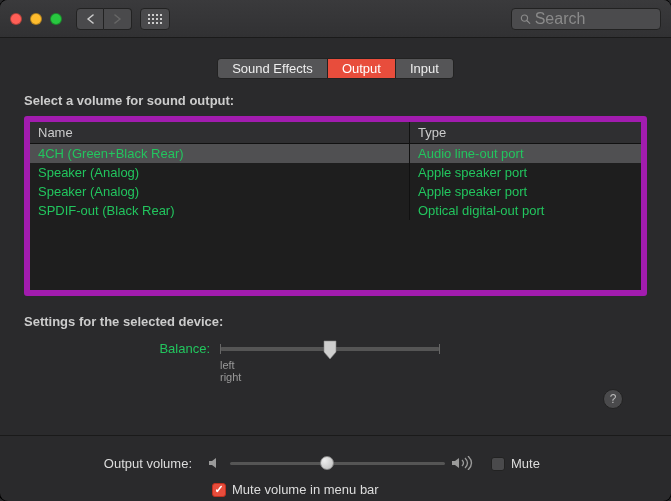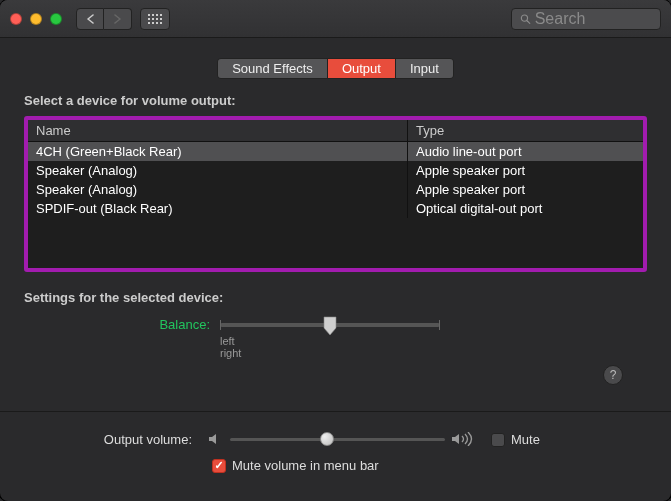--- a/index.html
+++ b/index.html
@@ -26,27 +26,27 @@
   
   .segwrap { display: flex; justify-content: center; margin-top: 20px; }
   .seg { display: flex; border: 1px solid #222; border-radius: 4px; overflow: hidden; }
   .segitem { padding: 2px 14px; background: #555557; color: #eee; border-right: 1px solid #222; cursor: default; font-size:13px;}
   .segitem:last-child { border-right: none; }
   .segitem.active { background: #e84d3c; color: #fff; }
 
   
   .panel { margin: 14px 24px 0 24px; }
   .panelheader { color: #ccc; font-weight: 600; margin-bottom: 8px; }
-  .table { border: 4px solid #a21caf; background: #1e1e1e; border-radius: 3px; height: 156px; overflow: hidden; }
+  .table { border: 6px solid #a21caf; background: #1e1e1e; border-radius: 3px; height: 180px; overflow: hidden; }
   .thead { display: flex; background: #2f2f31; border-bottom: 1px solid #111; }
   .th { padding: 3px 8px; color: #ccc; font-weight: 500; }
   .col-name { flex: 0 0 380px; border-right: 1px solid #111; }
   .col-type { flex: 1; }
   .tbody { }
-  .tr { display: flex; color: #ffffff; justify-content: space-between; }
+  .tr { display: flex; color: #22c55e; justify-content: space-between; }
   .tr.sel { background: #505052; }
   .td { padding: 2px 8px; }
 
   .settingsheader { color: #ccc; margin-top: 18px; font-weight: 600; }
 
   
   .balance-row { display: flex; align-items: flex-start; margin-top: 10px; }
   .balance-label { width: 196px; text-align: right; padding-right: 10px; padding-top: 2px; color:#22c55e;}
   .balance-slider { position: relative; width: 220px; }
   .track { position: relative; height: 4px; background: #555; border-radius: 2px; margin-top: 8px; }
@@ -125,21 +125,21 @@
 
 <div class="segwrap">
   <div class="seg">
     <div class="segitem">Sound Effects</div>
     <div class="segitem active">Output</div>
     <div class="segitem">Input</div>
   </div>
 </div>
 
 <div class="panel">
-  <div class="panelheader">Select a device for volume output:</div>
+  <div class="panelheader">Select a volume for sound output:</div>
   <div class="table">
     <div class="thead">
       <div class="th col-name">Name</div>
       <div class="th col-type">Type</div>
     </div>
     <div class="tbody">
       <div class="tr sel">
         <div class="td col-name">4CH (Green+Black Rear)</div>
         <div class="td col-type">Audio line-out port</div>
       </div>

